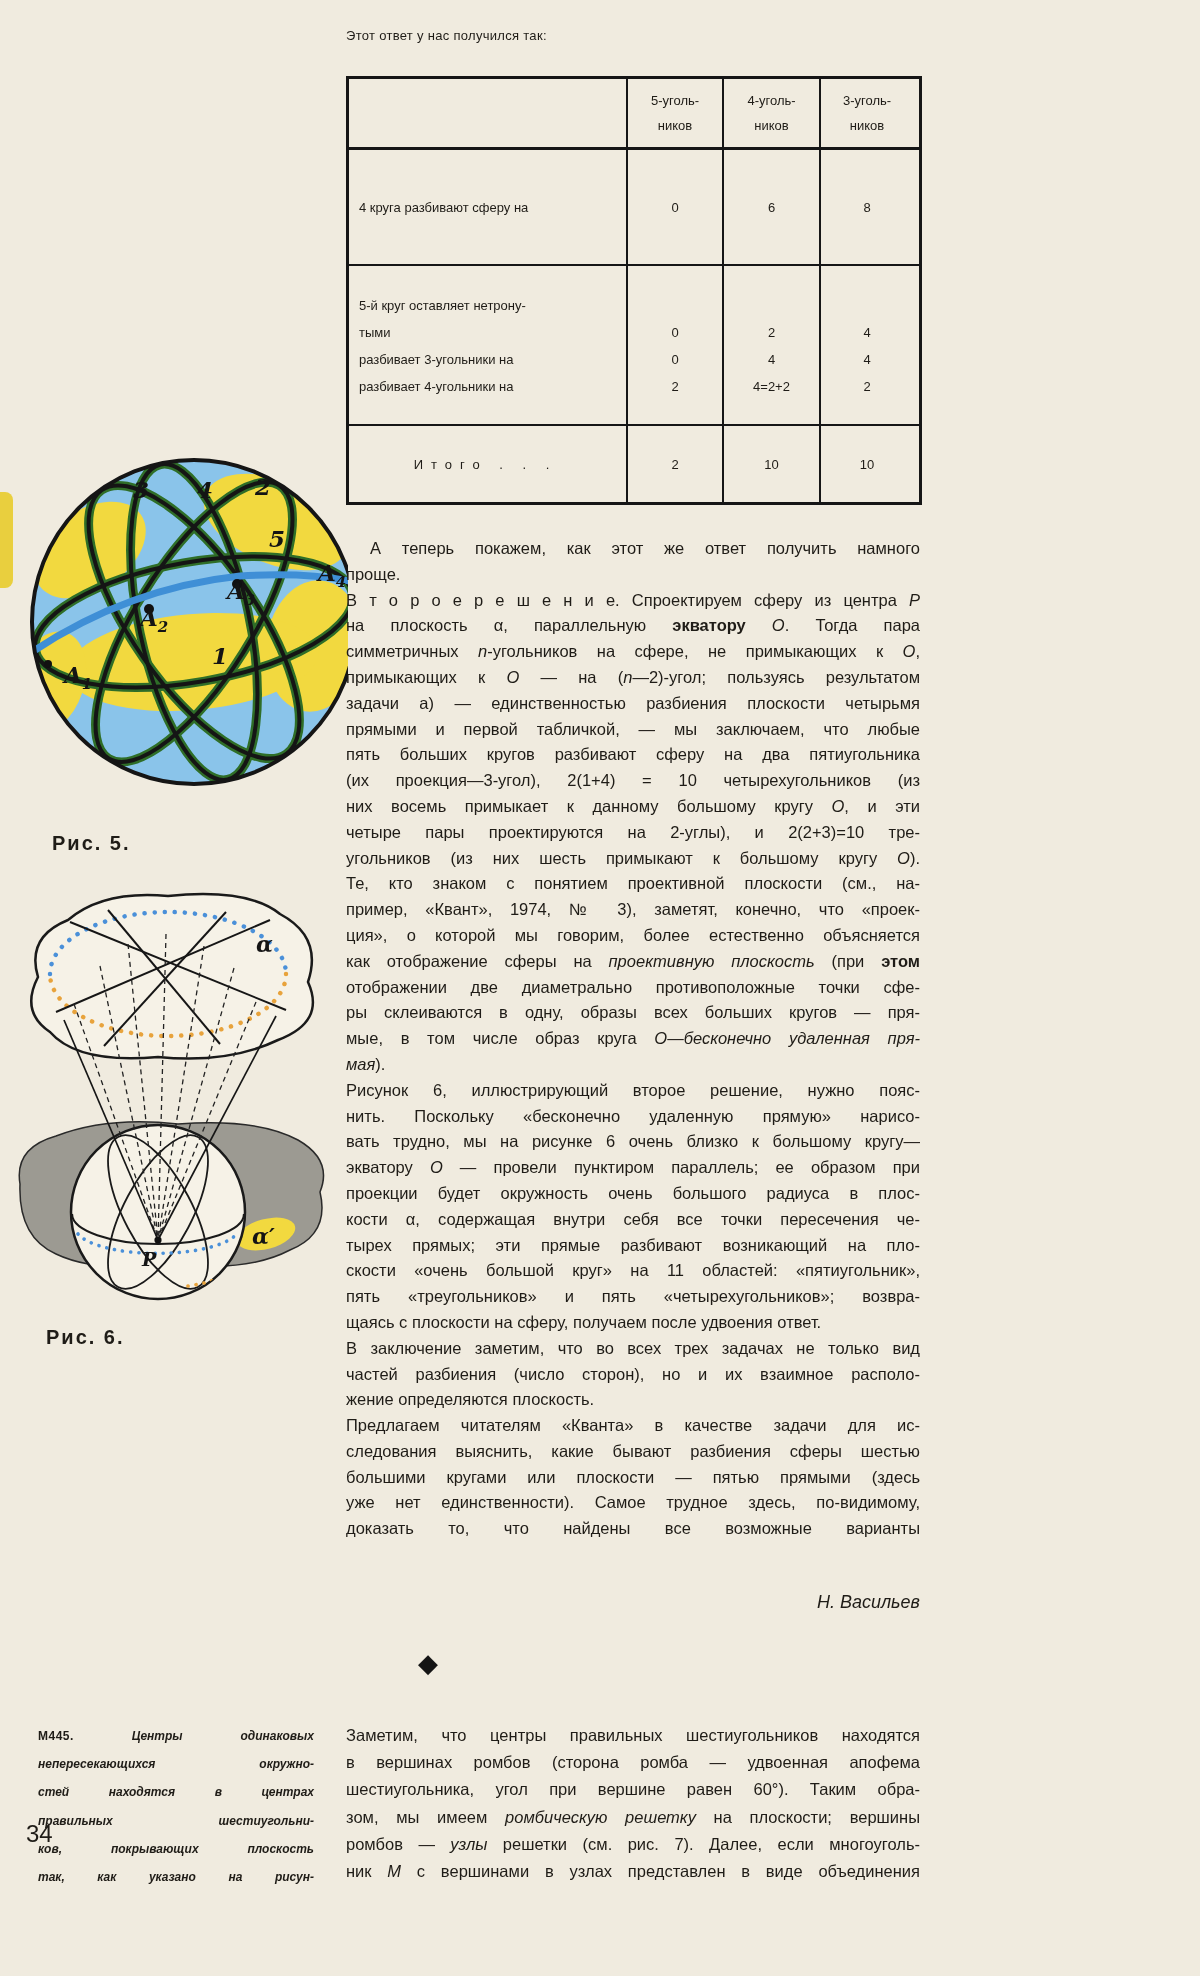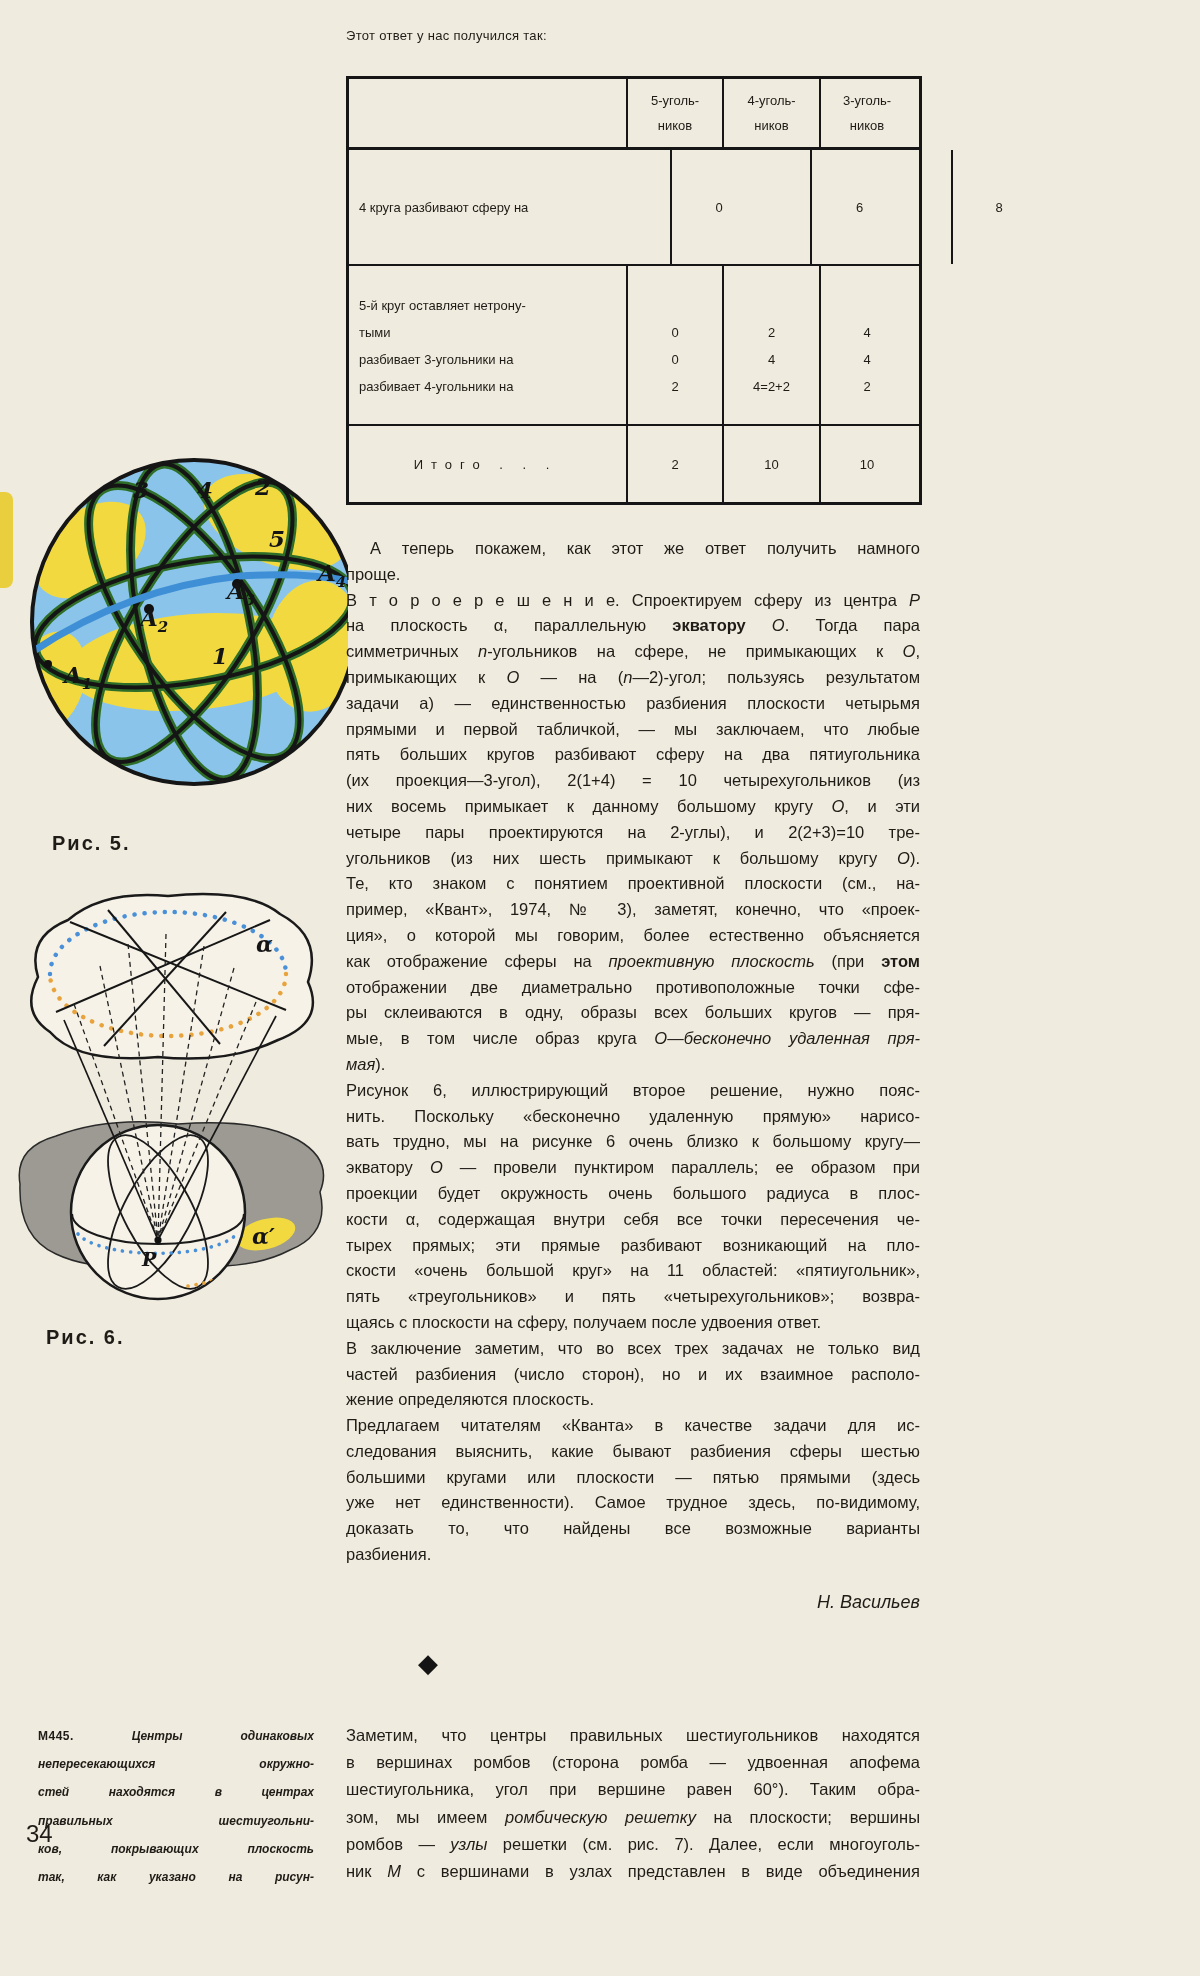--- a/index.html
+++ b/index.html
@@ -10,21 +10,21 @@
 
   
   .intro{left:346px;top:28px;width:574px;font-size:13px;letter-spacing:.3px;}
 
   
   .tbl{left:346px;top:76px;width:570px;border:3px solid #161616;font-size:13px;}
   .tr{display:grid;grid-template-columns:277px 96px 97px 94px;}
   .td{border-left:2px solid #161616;min-width:0;}
   .td:first-child{border-left:none;}
   .head{height:68px;border-bottom:3px solid #161616;}
-  .r1{height:114px;border-bottom:2.5px solid #161616;gap:44px;}
+  .r1{height:114px;border-bottom:2.5px solid #161616;}
   .r2{height:158px;border-bottom:2.5px solid #161616;}
   .tot{height:76px;}
   .vc{display:flex;align-items:center;}
   .val{justify-content:center;text-align:center;}
   .lbl{padding-left:10px;padding-right:4px;}
   .th{display:flex;flex-direction:column;align-items:center;justify-content:center;}
   .hl{line-height:25px;text-align:center;}
   .r2 .lbl{padding-top:26px;}
   .ll{line-height:27px;}
   .mv{text-align:center;padding-top:26px;}
@@ -250,21 +250,20 @@
       <div class="bline">пять «треугольников» и пять «четырехугольников»; возвра-</div>
       <div class="bline pl">щаясь с плоскости на сферу, получаем после удвоения ответ.</div>
       <div class="bline">В заключение заметим, что во всех трех задачах не только вид</div>
       <div class="bline">частей разбиения (число сторон), но и их взаимное располо-</div>
       <div class="bline pl">жение определяются плоскость.</div>
       <div class="bline">Предлагаем читателям «Кванта» в качестве задачи для ис-</div>
       <div class="bline">следования выяснить, какие бывают разбиения сферы шестью</div>
       <div class="bline">большими кругами или плоскости — пятью прямыми (здесь</div>
       <div class="bline">уже нет единственности). Самое трудное здесь, по-видимому,</div>
       <div class="bline">доказать то, что найдены все возможные варианты</div>
-      <div class="bline pl">разбиения.</div>
     </div>
   <div class="abs sig">Н. Васильев</div>
   <div class="abs divider">◆</div>
 
   <div class="abs prob-left">
       <div class="bline"><b>М445.</b> Центры одинаковых</div>
       <div class="bline">непересекающихся окружно-</div>
       <div class="bline">стей находятся в центрах</div>
       <div class="bline">правильных шестиугольни-</div>
       <div class="bline">ков, покрывающих плоскость</div>

